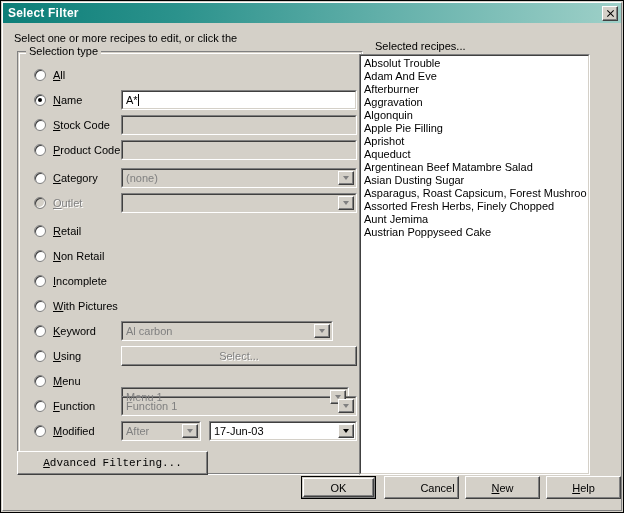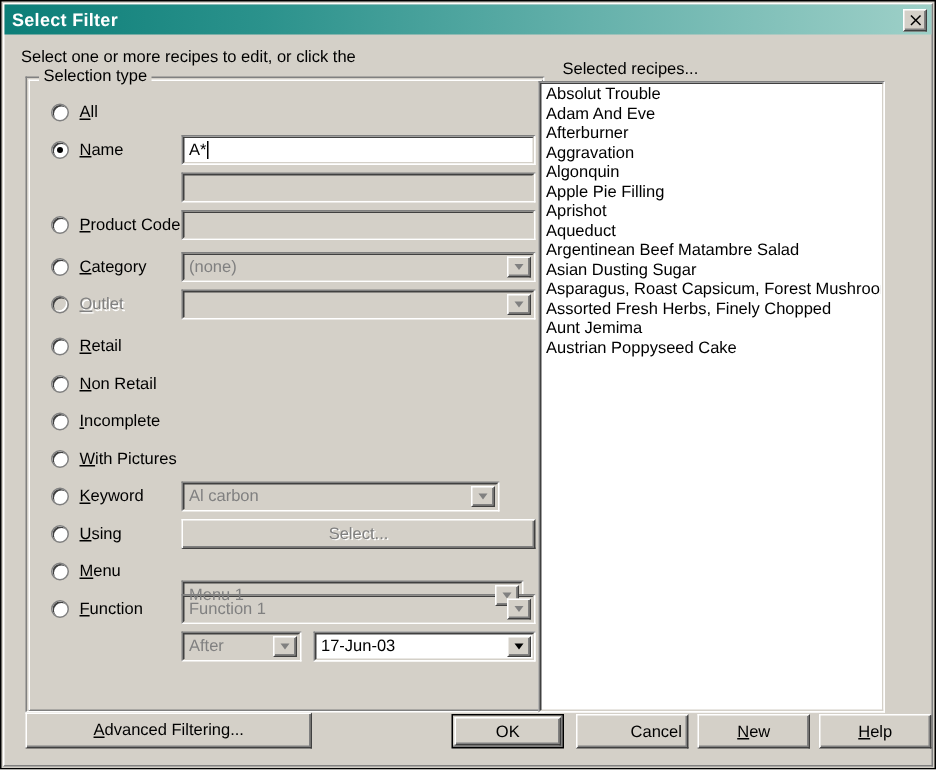--- a/index.html
+++ b/index.html
@@ -351,20 +351,24 @@
               <span class="radio checked"></span>
               <span class="radio-label"><u>N</u>ame</span>
             </label>
             <div class="field enabled" style="left: 103px; top: 1px; width: 236px; height: 20px;">
               <span class="inner-edge"></span>
               <span class="field-text active">A*</span>
               <span class="caret"></span>
             </div>
           </div>
           <div class="row" style="top: 62px; width: 100%;">
+            <label class="radio-wrap">
+              <span class="radio"></span>
+              <span class="radio-label"><u>S</u>tock Code</span>
+            </label>
             <div class="field" style="left: 103px; top: 1px; width: 236px; height: 20px;">
               <span class="inner-edge"></span>
               <span class="field-text"></span>
             </div>
           </div>
           <div class="row" style="top: 87px; width: 100%;">
             <label class="radio-wrap">
               <span class="radio"></span>
               <span class="radio-label"><u>P</u>roduct Code</span>
             </label>
@@ -455,20 +459,24 @@
               <span class="radio"></span>
               <span class="radio-label"><u>F</u>unction</span>
             </label>
             <div class="field" style="left: 103px; top: 1px; width: 236px; height: 20px;">
               <span class="inner-edge"></span>
               <span class="field-text">Function 1</span>
               <span class="arrow-btn"></span>
             </div>
           </div>
           <div class="row" style="top: 368px; width: 100%;">
+            <label class="radio-wrap">
+              <span class="radio"></span>
+              <span class="radio-label"><u>M</u>odified</span>
+            </label>
             <div class="field" style="left: 103px; top: 1px; width: 80px; height: 20px;">
               <span class="inner-edge"></span>
               <span class="field-text">After</span>
               <span class="arrow-btn"></span>
             </div>
             <div class="field enabled" style="left: 191px; top: 1px; width: 148px; height: 20px;">
               <span class="inner-edge"></span>
               <span class="field-text active">17-Jun-03</span>
               <span class="arrow-btn enabled"></span>
             </div>
@@ -489,21 +497,21 @@
           <div class="list-item">Aqueduct</div>
           <div class="list-item">Argentinean Beef Matambre Salad</div>
           <div class="list-item">Asian Dusting Sugar</div>
           <div class="list-item">Asparagus, Roast Capsicum, Forest Mushroom &amp;</div>
           <div class="list-item">Assorted Fresh Herbs, Finely Chopped</div>
           <div class="list-item">Aunt Jemima</div>
           <div class="list-item">Austrian Poppyseed Cake</div>
         </div>
     </div>
 
-    <button class="btn" style="left:14px; top:451px; width:191px; height:24px;">
+    <button class="btn" style="left:14px; top:427px; width:191px; height:24px;font-family:Liberation Mono, monospace;">
       <span><u>A</u>dvanced Filtering...</span>
     </button>
 
     <button class="btn default" style="left:298px; top:452px; width:75px; height:23px;">
       <span class="btn-face">
         <span>OK</span>
       </span>
     </button>
 
     <button class="btn" style="left:381px; top:452px; width:75px; height:23px;padding-left:32px;">

